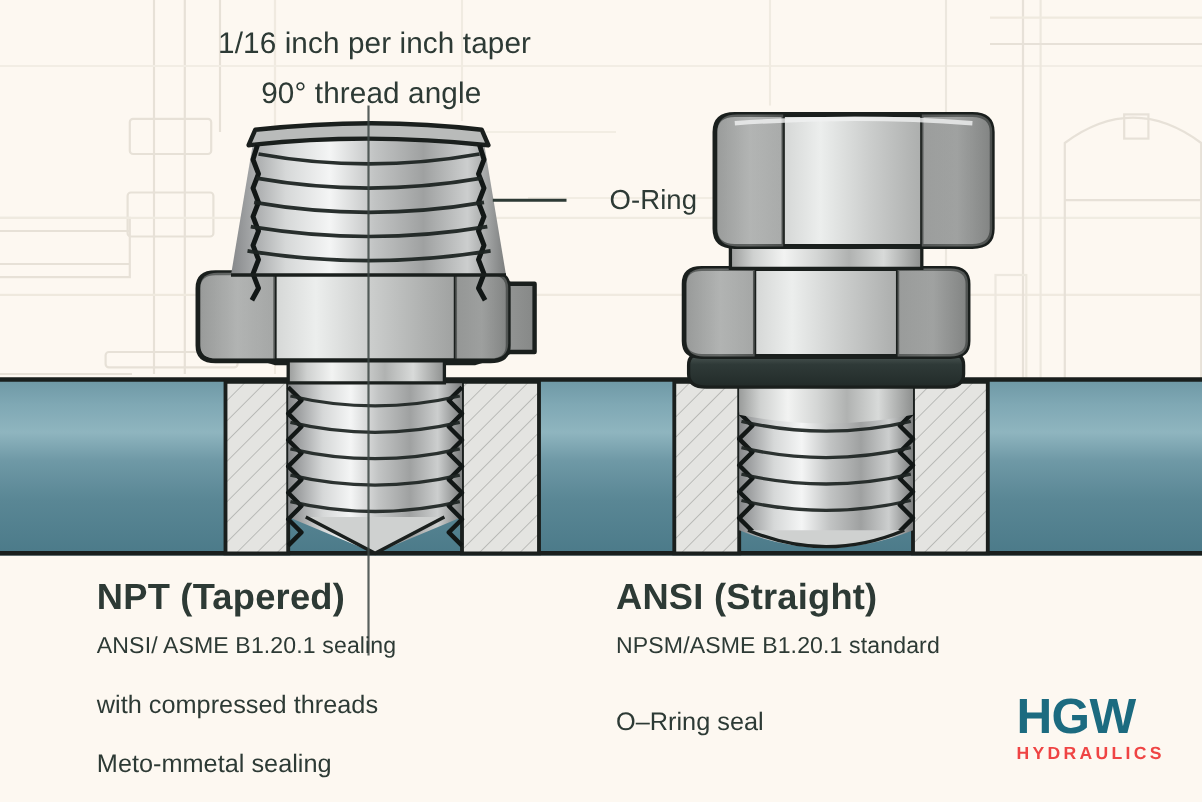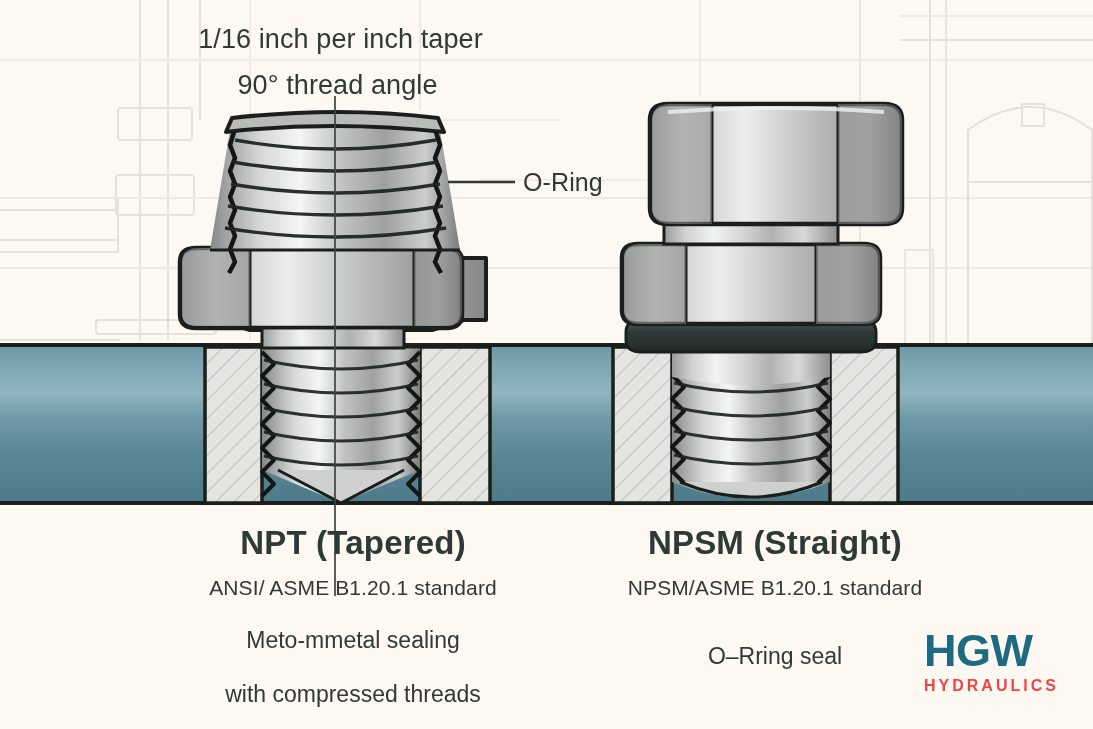--- a/index.html
+++ b/index.html
@@ -18,22 +18,22 @@
     position:absolute;
     font-weight:400;
     color:#2d3a35;
     white-space:nowrap;
     letter-spacing:.1px;
   }
   #taper-label{left:0;right:0;top:24px;text-align:center;font-size:27px;}
   #taper-label span{position:relative;left:-206px;}
   #angle-label{left:0;right:0;top:70px;text-align:center;font-size:27px;}
   #angle-label span{position:relative;left:-209px;}
-  #oring-label{left:523px;top:168px;font-size:25px;}
-  .cap{position:absolute;text-align:center;}
+  #oring-label{left:554px;top:168px;font-size:25px;}
+  .cap{position:absolute;}
   .cap .title{font-size:33px;font-weight:700;letter-spacing:.2px;line-height:1.08;}
   .cap .std{font-size:21px;font-weight:400;margin-top:15px;letter-spacing:.1px;}
   .cap .seal{font-size:23px;font-weight:400;line-height:1.22;}
   #cap-left{left:88px;top:525px;width:530px;}
   #cap-left .seal{margin-top:26px;}
   #cap-right{left:560px;top:525px;width:430px;}
   #cap-right .seal{margin-top:42px;}
   #logo{position:absolute;left:924px;top:628px;line-height:1;}
   #logo .mark{font-size:45px;font-weight:700;color:#1c6b80;letter-spacing:-0.5px;}
   #logo .sub{font-size:16px;font-weight:700;color:#ef4444;letter-spacing:3.0px;margin-top:5px;}
@@ -260,27 +260,27 @@
   <div class="anno" id="taper-label">
     <span>1/16 inch per inch taper</span>
   </div>
   <div class="anno" id="angle-label">
     <span>90° thread angle</span>
   </div>
   <div class="anno" id="oring-label">O-Ring</div>
 
   <div class="cap" id="cap-left">
     <div class="title">NPT (Tapered)</div>
-    <div class="std">ANSI/ ASME B1.20.1 standard</div>
+    <div class="std">ANSI/ ASME B1.20.1 sealing</div>
+    <div class="seal">with compressed threads</div>
     <div class="seal">Meto-mmetal sealing</div>
-    <div class="seal">with compressed threads</div>
   </div>
 
   <div class="cap" id="cap-right">
-    <div class="title">NPSM (Straight)</div>
+    <div class="title">ANSI (Straight)</div>
     <div class="std">NPSM/ASME B1.20.1 standard</div>
     <div class="seal">O–Rring seal</div>
   </div>
 
   <div id="logo">
     <div class="mark">HGW</div>
     <div class="sub">HYDRAULICS</div>
   </div>
 
 </div>

